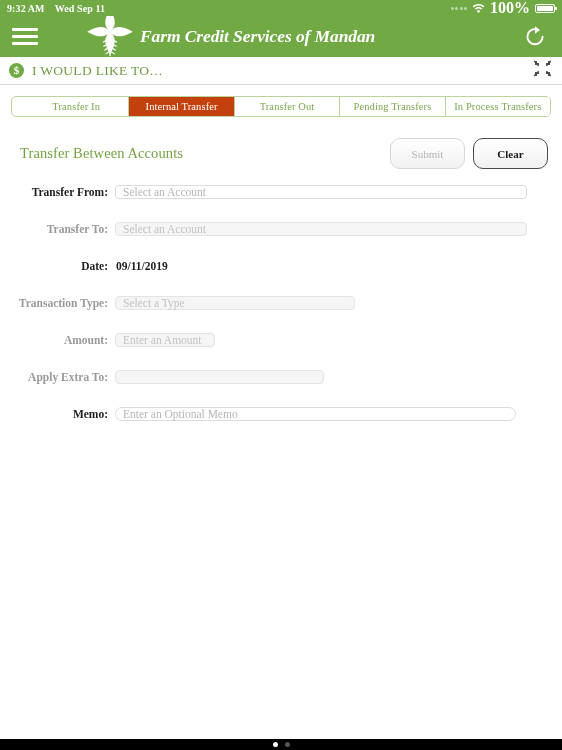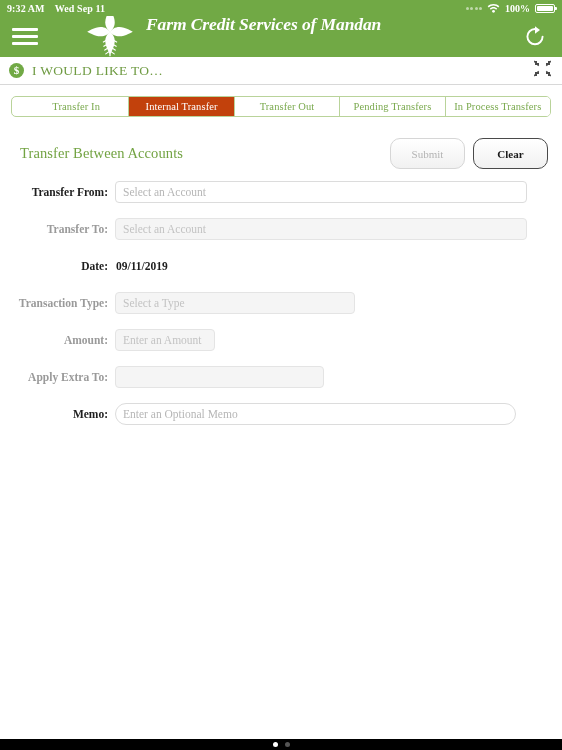--- a/index.html
+++ b/index.html
@@ -36,21 +36,21 @@
   .sb-date { margin-left: 10px; letter-spacing: 0.1px; }
   .sb-right {
     margin-left: auto;
     display: flex;
     align-items: center;
     gap: 5px;
   }
   .sb-dots { display: flex; gap: 1.5px; align-items: flex-end; opacity: .55; }
   .sb-dots i { display:block; width: 3px; height: 3px; border-radius: 50%; background: #ffffff; }
   .wifi-ico { display: block; }
-  .sb-batt-pct { font-size: 10px; font-weight: bold; }
+  .sb-batt-pct { font-size: 16px; font-weight: bold; }
   .batt {
     width: 20px; height: 9px;
     border: 1px solid #ffffff;
     border-radius: 2px;
     position: relative;
     padding: 1px;
   }
   .batt::after {
     content: "";
     position: absolute;
@@ -74,23 +74,23 @@
   }
   .hamburger {
     width: 26px; height: 26px;
     display: flex; flex-direction: column;
     justify-content: center; gap: 4px;
     cursor: pointer;
     flex-shrink: 0;
   }
   .hamburger span { display: block; height: 3px; background: #ffffff; border-radius: 1px; }
   .brand {
-    display: flex; 
+    display: flex; align-items: center;
     margin-left: 46px;
-    gap: 10px;
+    gap: 4px;
   }
   .logo { width: 52px; height: 52px; margin-top: -6px; flex-shrink: 0; }
   .brandname {
     color: #ffffff;
     font-size: 17.5px;
     font-style: italic;
     font-weight: bold;
     letter-spacing: -0.1px;
     white-space: nowrap;
   }
@@ -209,21 +209,21 @@
     width: 104px;
     text-align: right;
     padding-right: 7px;
     font-size: 11.5px;
     font-weight: bold;
     color: #1e1e1e;
     flex-shrink: 0;
   }
   .flabel.dim { color: #9a9a9a; }
   .fctl {
-    height: 22px;
+    height: 14px;
     border: 1px solid #dcdcdc;
     border-radius: 4px;
     background: #ffffff;
     display: flex;
     align-items: center;
     padding: 0 7px;
     font-size: 11.5px;
     color: #b6b6b6;
     cursor: pointer;
   }

